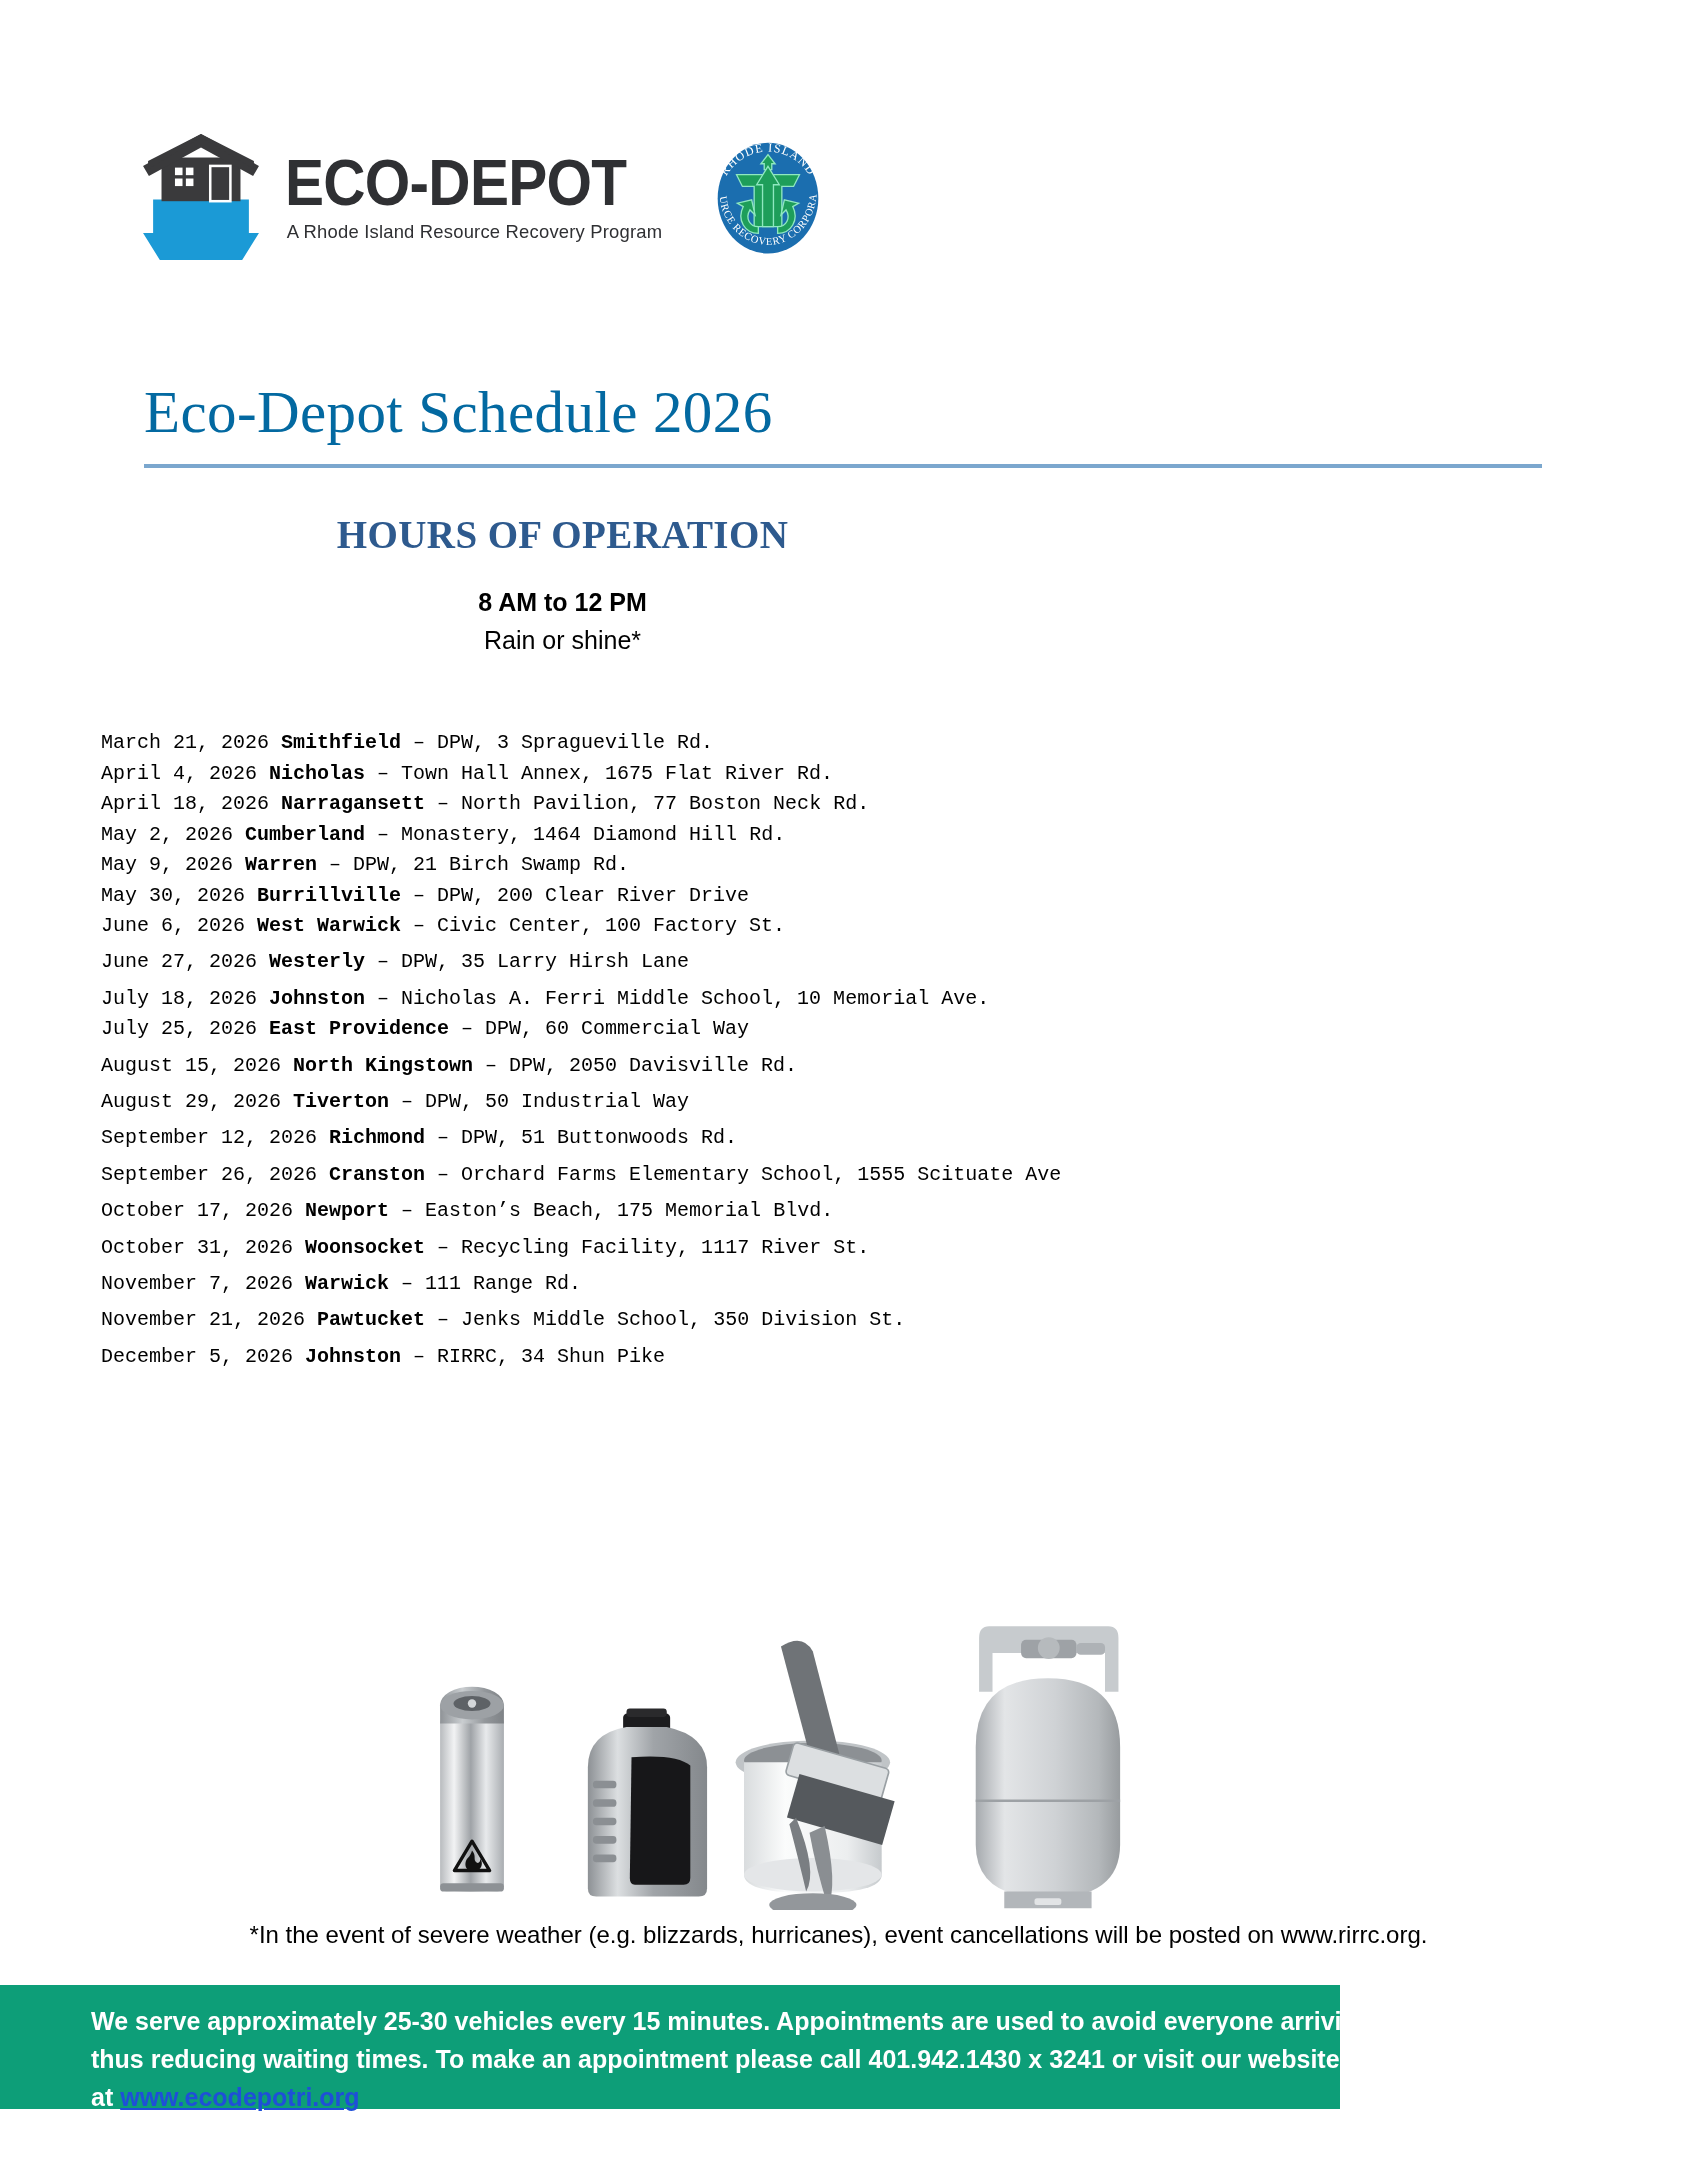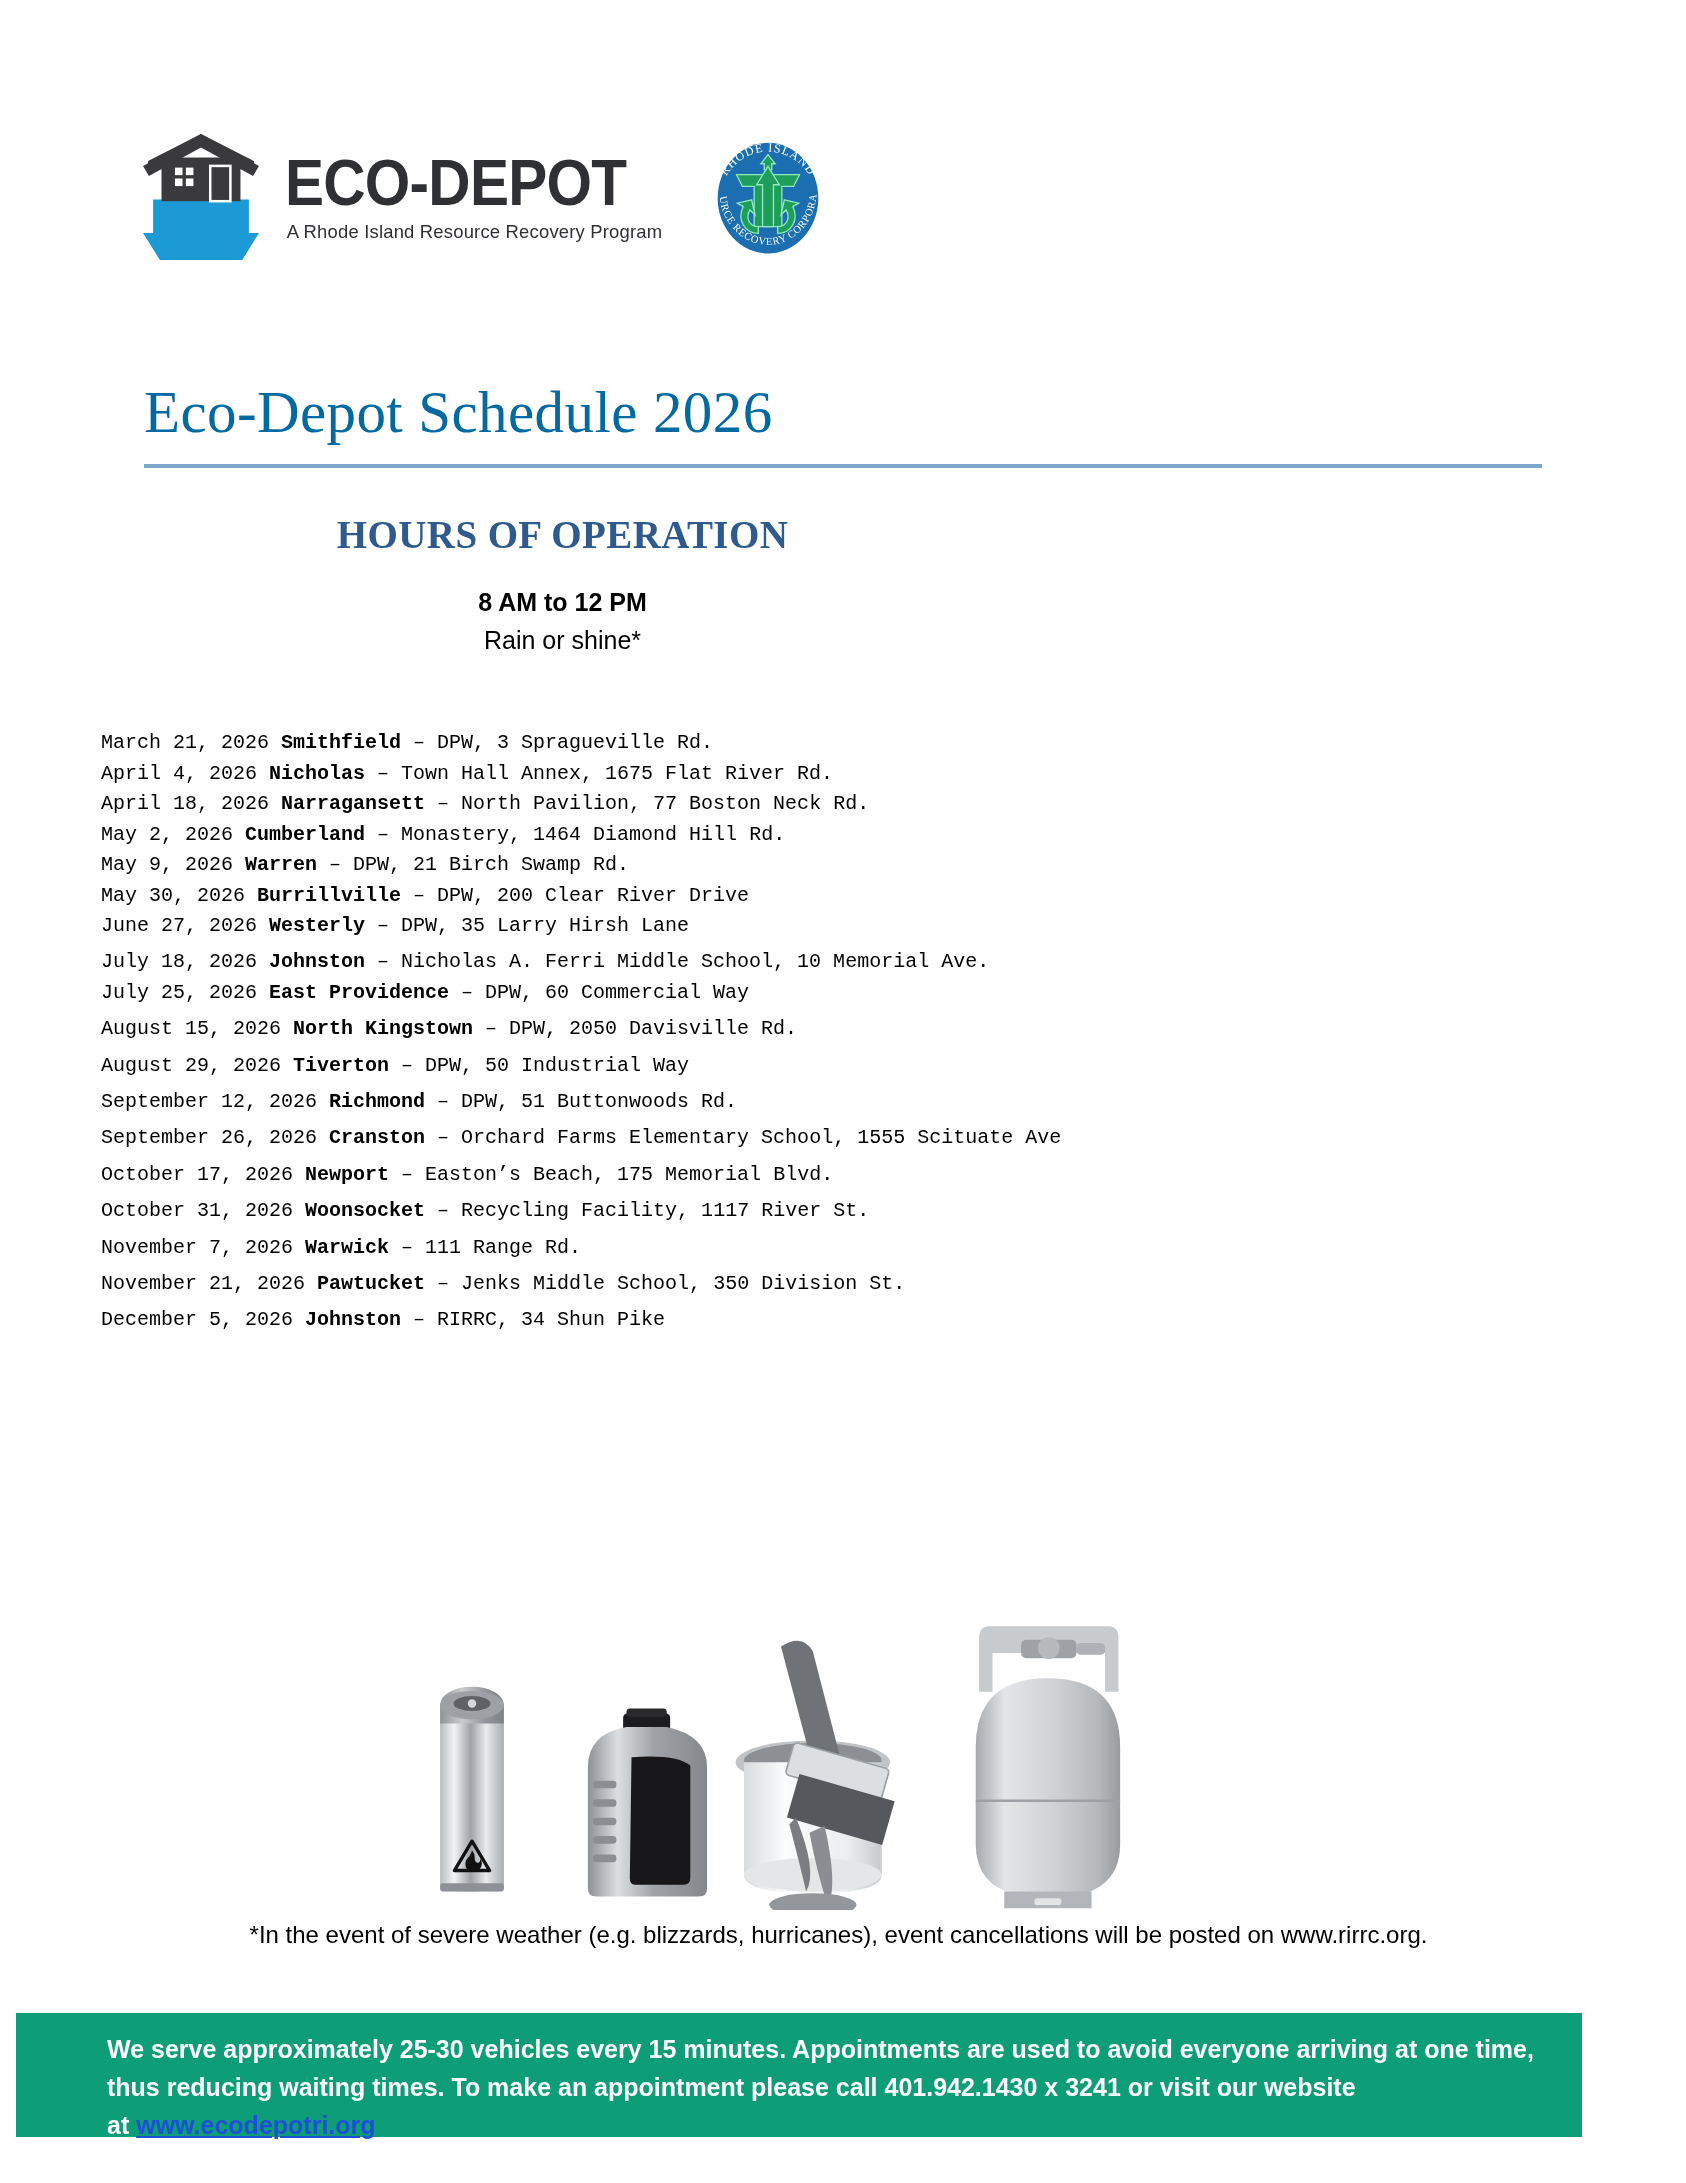--- a/index.html
+++ b/index.html
@@ -159,26 +159,25 @@
     width: 1677px;
     text-align: center;
     font-family: "Liberation Sans", sans-serif;
     font-size: 24px;
     color: #000;
   }
 
   
   .footer-band {
     position: absolute;
-    left: 16px;
+    left: 0;
     top: 1985px;
-    width: 1566px;
+    width: 1340px;
     height: 124px;
     background: #0d9e78;
-    margin-top: 28px;
   }
   .footer-text {
     position: absolute;
     left: 91px;
     top: 17px;
     width: 1545px;
     font-family: "Liberation Sans", sans-serif;
     font-weight: bold;
     font-size: 25px;
     color: #ffffff;
@@ -252,20 +251,21 @@
 <div class="hours-value">8 AM to 12 PM</div>
 <div class="hours-note">Rain or shine*</div>
 
 <div class="schedule-list" id="schedule-list">
     <div class="schedule-row tight"><span>March 21, 2026 </span><span class="town">Smithfield</span><span> – DPW, 3 Spragueville Rd.</span></div>
     <div class="schedule-row tight"><span>April 4, 2026 </span><span class="town">Nicholas</span><span> – Town Hall Annex, 1675 Flat River Rd.</span></div>
     <div class="schedule-row tight"><span>April 18, 2026 </span><span class="town">Narragansett</span><span> – North Pavilion, 77 Boston Neck Rd.</span></div>
     <div class="schedule-row tight"><span>May 2, 2026 </span><span class="town">Cumberland</span><span> – Monastery, 1464 Diamond Hill Rd.</span></div>
     <div class="schedule-row tight"><span>May 9, 2026 </span><span class="town">Warren</span><span> – DPW, 21 Birch Swamp Rd.</span></div>
     <div class="schedule-row tight"><span>May 30, 2026 </span><span class="town">Burrillville</span><span> – DPW, 200 Clear River Drive</span></div>
+    <div class="schedule-row loose"><span>June 6, 2026 </span><span class="town">West Warwick</span><span> – Civic Center, 100 Factory St.</span></div>
     <div class="schedule-row loose"><span>June 27, 2026 </span><span class="town">Westerly</span><span> – DPW, 35 Larry Hirsh Lane</span></div>
     <div class="schedule-row tight"><span>July 18, 2026 </span><span class="town">Johnston</span><span> – Nicholas A. Ferri Middle School, 10 Memorial Ave.</span></div>
     <div class="schedule-row loose"><span>July 25, 2026 </span><span class="town">East Providence</span><span> – DPW, 60 Commercial Way</span></div>
     <div class="schedule-row loose"><span>August 15, 2026 </span><span class="town">North Kingstown</span><span> – DPW, 2050 Davisville Rd.</span></div>
     <div class="schedule-row loose"><span>August 29, 2026 </span><span class="town">Tiverton</span><span> – DPW, 50 Industrial Way</span></div>
     <div class="schedule-row loose"><span>September 12, 2026 </span><span class="town">Richmond</span><span> – DPW, 51 Buttonwoods Rd.</span></div>
     <div class="schedule-row loose"><span>September 26, 2026 </span><span class="town">Cranston</span><span> – Orchard Farms Elementary School, 1555 Scituate Ave</span></div>
     <div class="schedule-row loose"><span>October 17, 2026 </span><span class="town">Newport</span><span> – Easton’s Beach, 175 Memorial Blvd.</span></div>
     <div class="schedule-row loose"><span>October 31, 2026 </span><span class="town">Woonsocket</span><span> – Recycling Facility, 1117 River St.</span></div>
     <div class="schedule-row loose"><span>November 7, 2026 </span><span class="town">Warwick</span><span> – 111 Range Rd.</span></div>

